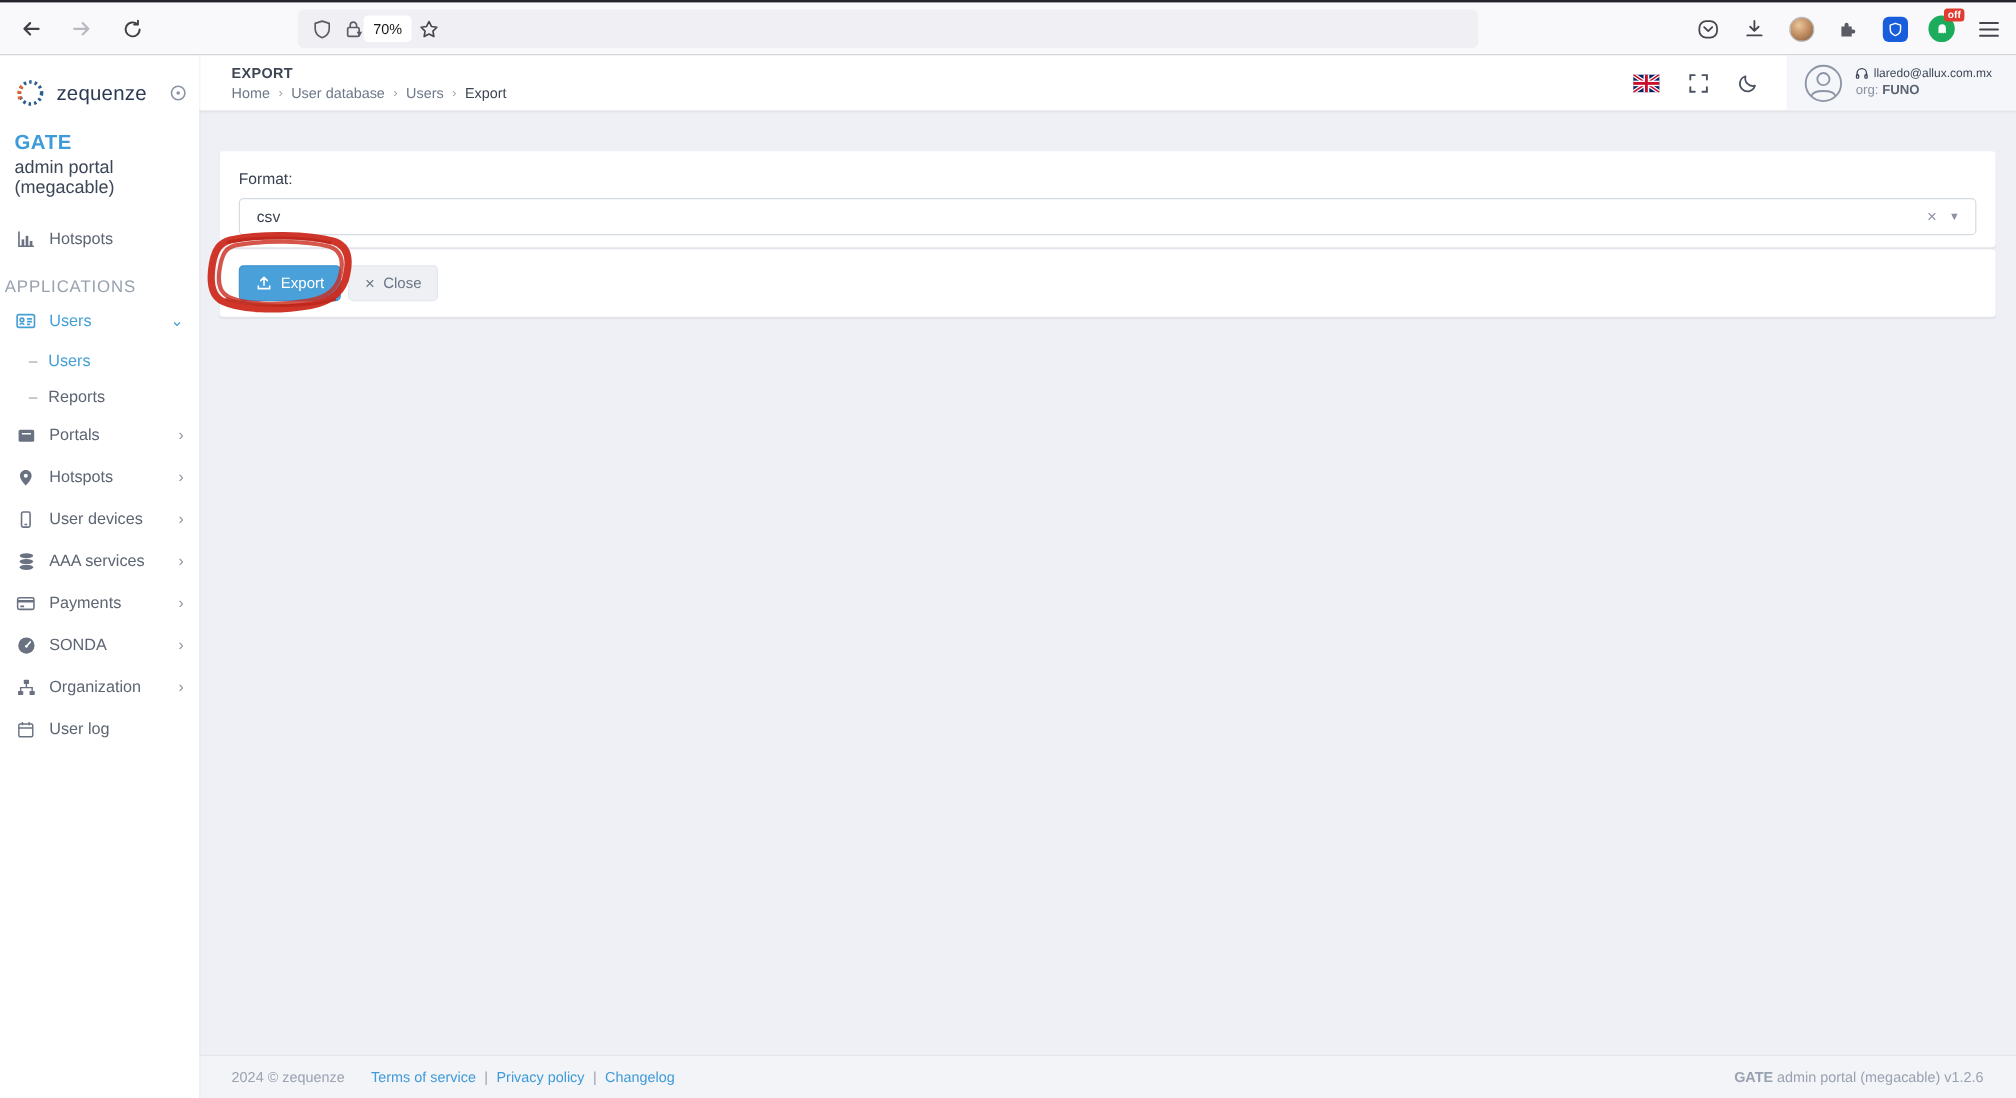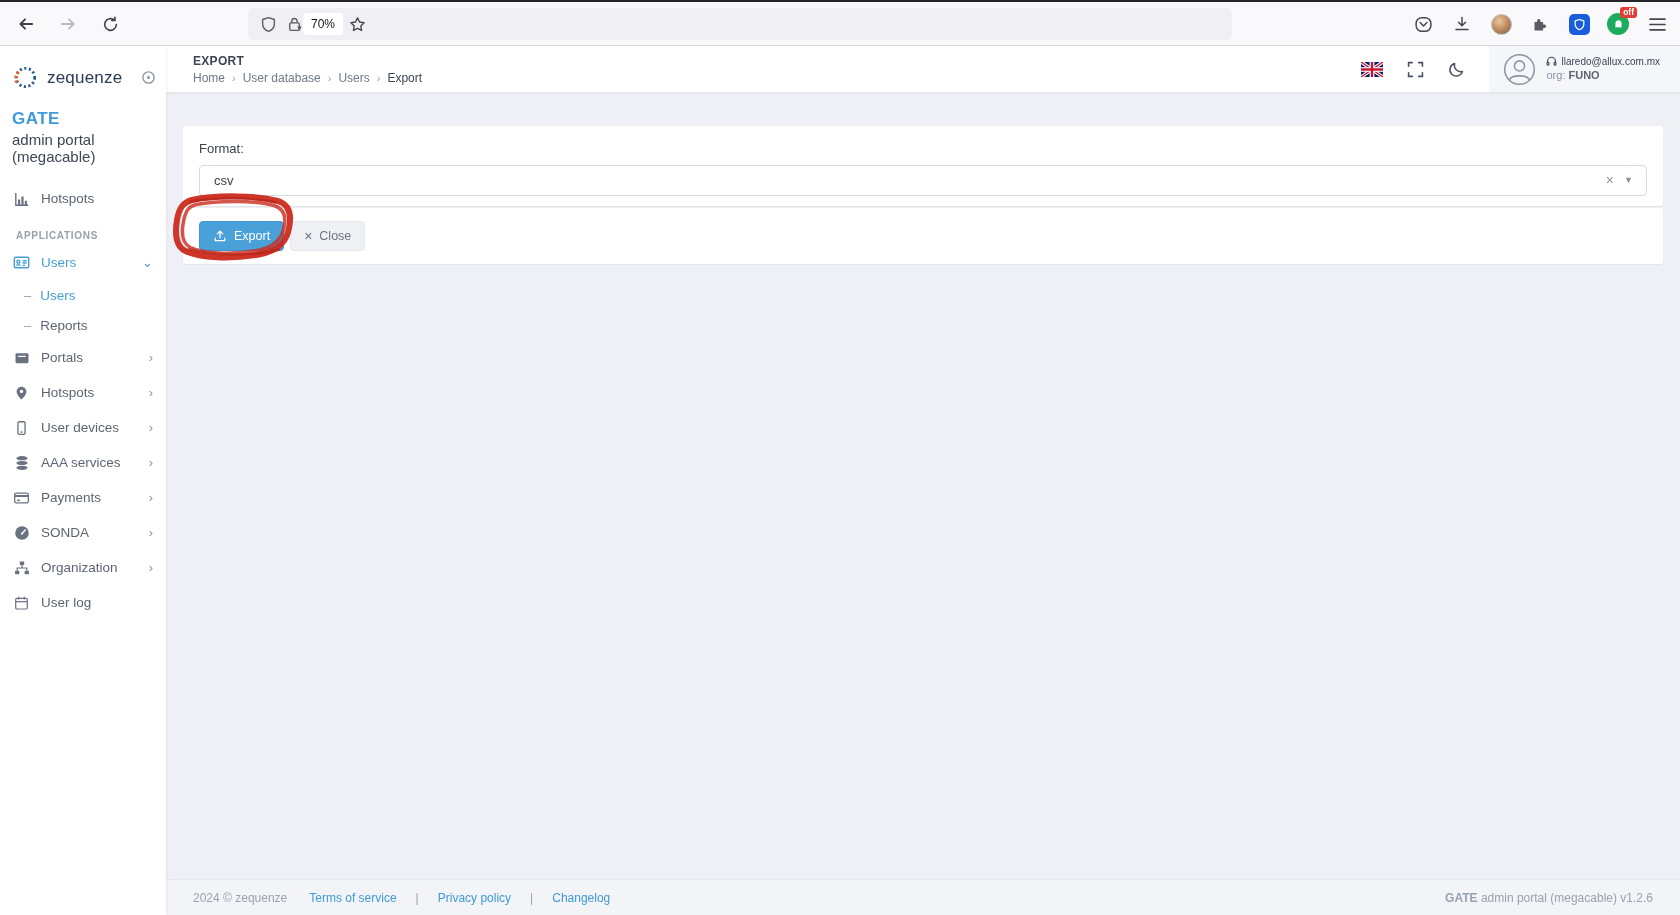--- a/index.html
+++ b/index.html
@@ -29,21 +29,21 @@
   .sidebar { position:absolute; top:46px; left:0; bottom:0; width:166px; background:#fff; box-shadow:1px 0 3px rgba(0,0,0,.06); z-index:20; }
   .brand-row { display:flex; align-items:center; gap:8px; padding:18px 10px 8px 12px; }
   .brand-name { font-size:17px; color:#2b3a55; letter-spacing:.2px; flex:1; }
   .gate-block { padding:10px 12px 0; }
   .gate-name { font-size:17px; font-weight:700; color:#3e9bd9; letter-spacing:.5px; }
   .gate-sub { font-size:15px; color:#3c4656; margin-top:2px; }
   .nav { margin-top:16px; }
   .nav-item { height:35px; display:flex; align-items:center; gap:11px; padding:0 13px; font-size:13.5px; color:#5d6573; cursor:default; }
   .nav-item .nav-ico { width:17px; display:flex; justify-content:center; color:#6a7282; }
   .nav-chevron { margin-left:auto; color:#8a93a2; font-size:13px; }
-  .section-label { padding:14px 16px 4px; font-size:10px; font-weight:700; letter-spacing:.7px; color:#98a1ae; }
+  .section-label { padding:14px 4px 4px; font-size:14px; font-weight:400; letter-spacing:.7px; color:#98a1ae; }
   .blue, .blue .nav-ico, .blue .nav-chevron { color:#459fd5 !important; }
   .sub-item { height:30px; display:flex; align-items:center; gap:9px; padding:0 13px 0 24px; font-size:13.5px; }
   .sub-dash { color:#98a1ae; font-size:13px; }
 
   
   .app-header { position:absolute; left:166px; top:46px; right:0; height:46px; background:#fff; box-shadow:0 1px 2px rgba(0,0,0,.07); display:flex; align-items:center; padding-left:27px; z-index:10; }
   .h-title { font-size:12px; font-weight:700; color:#3d4654; letter-spacing:.3px; }
   .breadcrumb { display:flex; gap:7px; font-size:12px; color:#6e7888; margin-top:3px; align-items:center; }
   .crumb-sep { color:#9aa2b0; font-size:11px; }
   .crumb-last { color:#3d4654; }
@@ -65,21 +65,21 @@
   .select-clear { position:absolute; right:32px; top:7px; color:#8b93a2; font-size:14px; line-height:1; cursor:pointer; }
   .select-caret { position:absolute; right:13px; top:10px; color:#8b93a2; font-size:9px; line-height:1; cursor:pointer; }
   .card-actions { top:116px; height:56px; padding:13px 16px; display:flex; align-items:center; gap:6px; }
   .btn { height:30px; display:inline-flex; align-items:center; gap:7px; border-radius:4px; font-size:12.5px; padding:0 13px; cursor:pointer; }
   .btn-export { background:#4aa0d9; border:1px solid #3f95cf; color:#fff; }
   .btn-close { background:#eef0f4; border:1px solid #e4e7ed; color:#6b7686; }
   .annotation { position:absolute; left:6px; top:100px; width:124px; height:72px; pointer-events:none; z-index:5; }
 
   
   .app-footer { position:absolute; left:166px; right:0; bottom:0; height:36px; background:#f2f4f8; border-top:1px solid #e3e6ec; display:flex; align-items:center; padding:0 27px; font-size:12px; color:#9aa2b0; }
-  .f-links { margin-left:22px; display:flex; gap:19px; align-items:center; }
+  .f-links { margin-left:22px; display:flex; gap:7px; align-items:center; }
   .f-link { color:#3f9ad8; cursor:pointer; }
   .f-sep { color:#9aa2b0; }
   .f-version { margin-left:auto; color:#99a1b0; }
   .f-version .v-brand { font-weight:700; }
 </style>
 </head>
 <body>
 
 <div class="window-edge"></div>
 <div class="browser-chrome">

